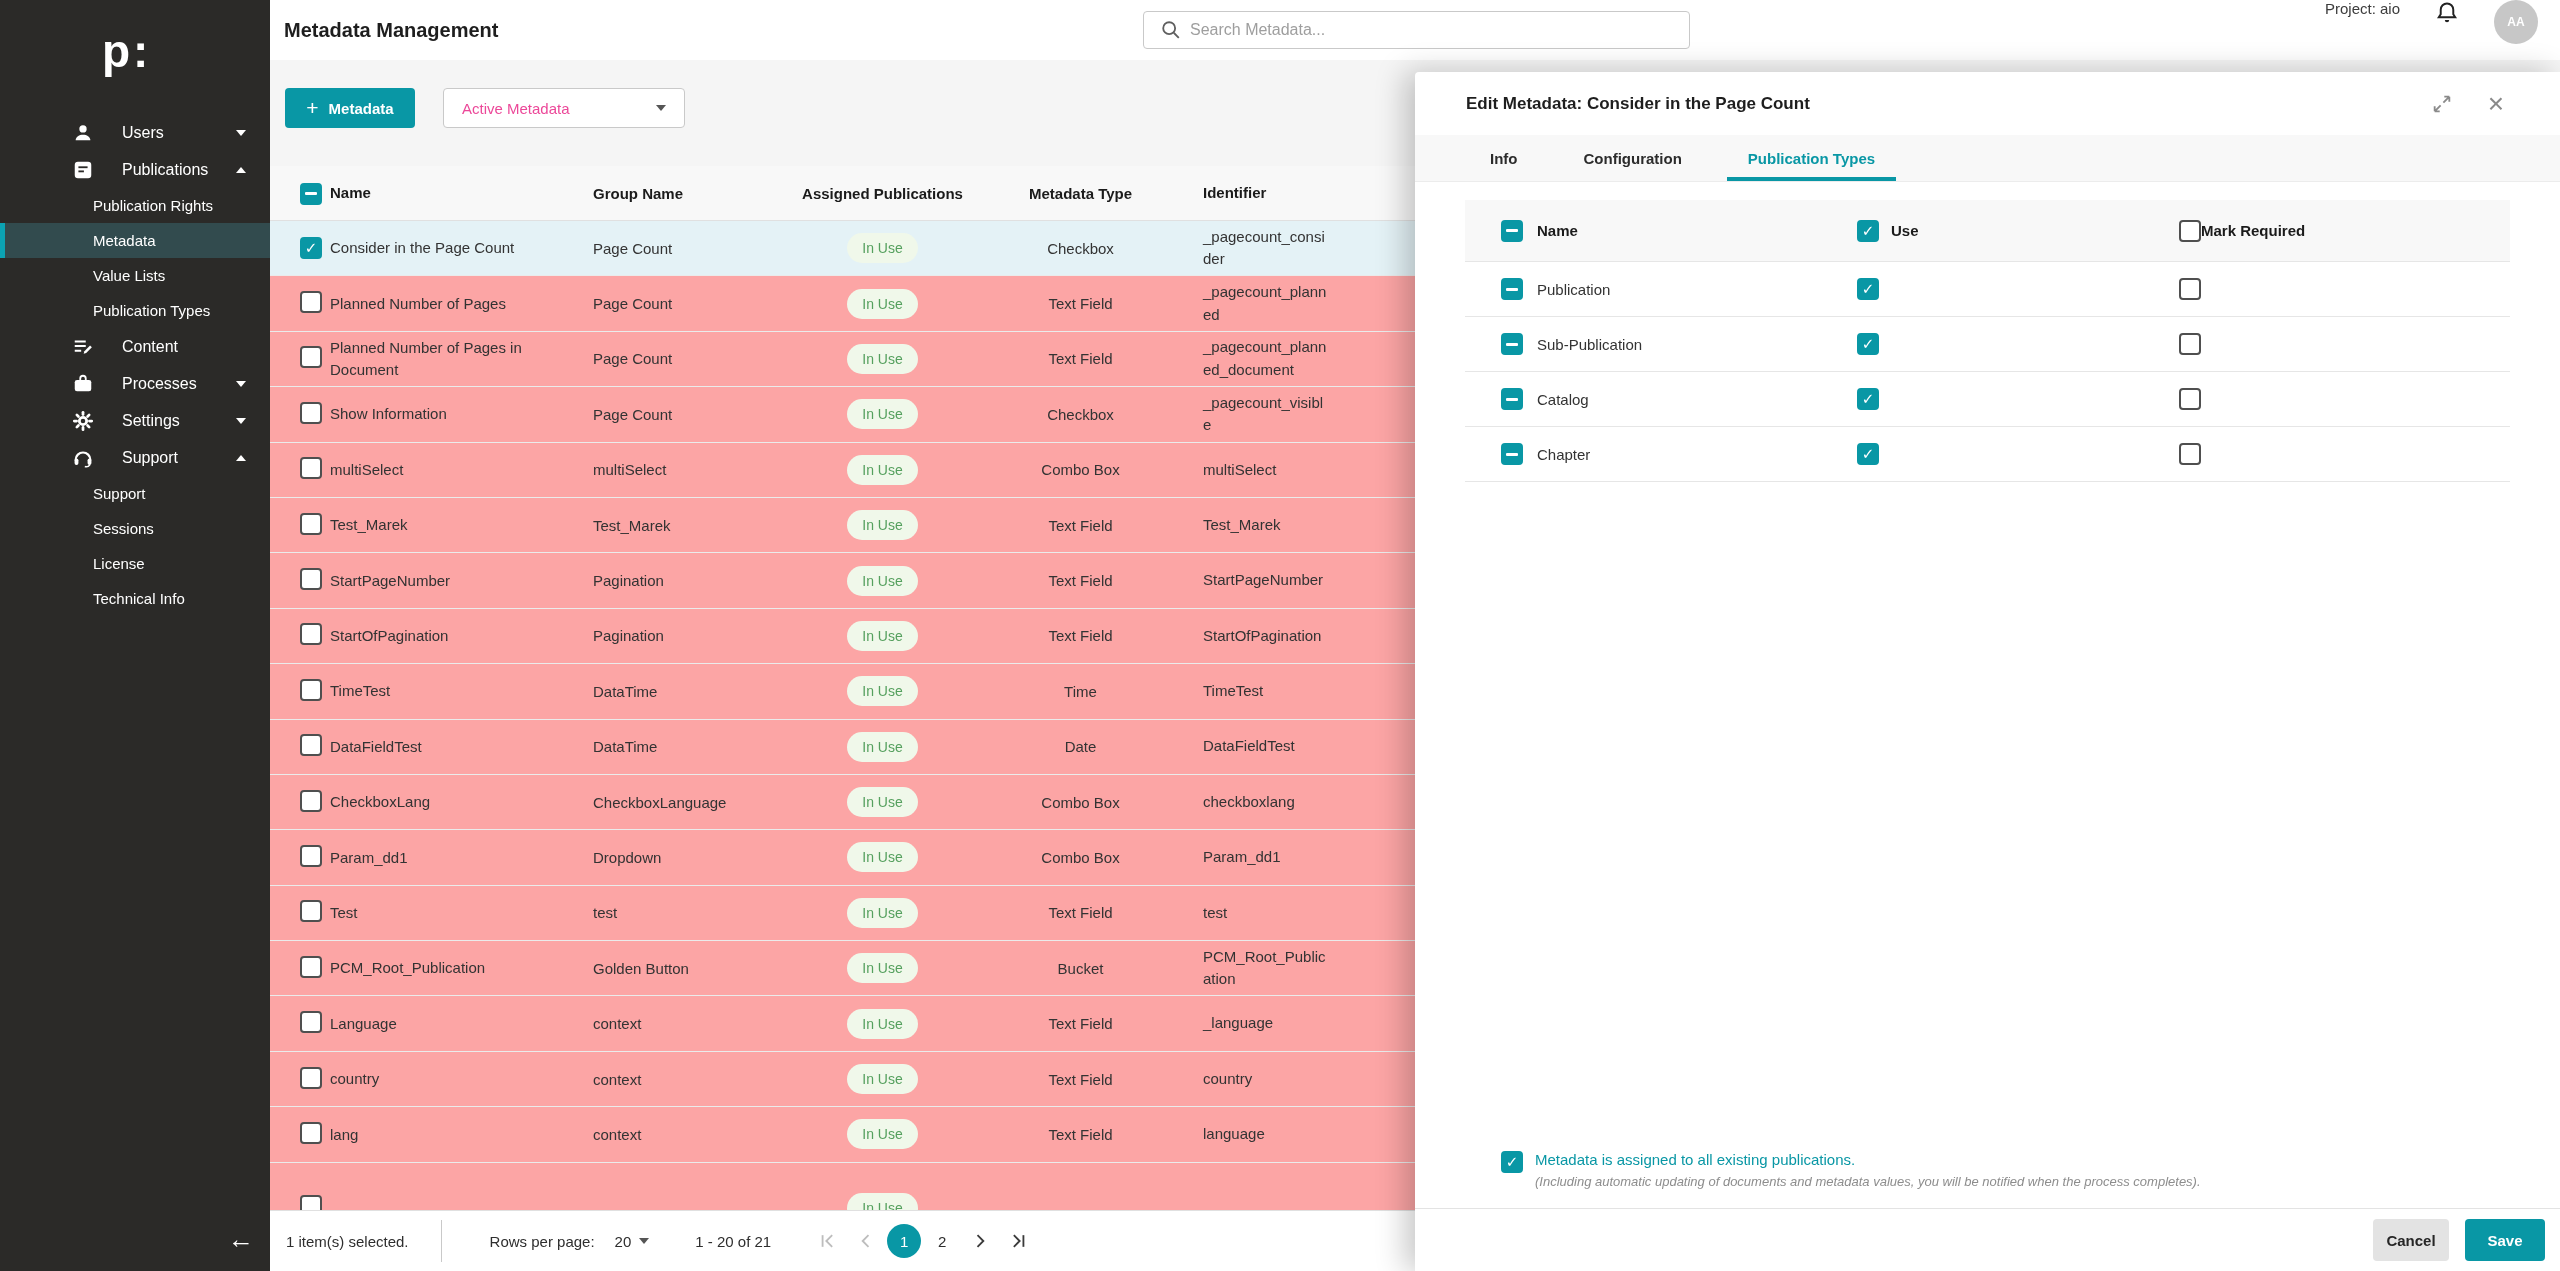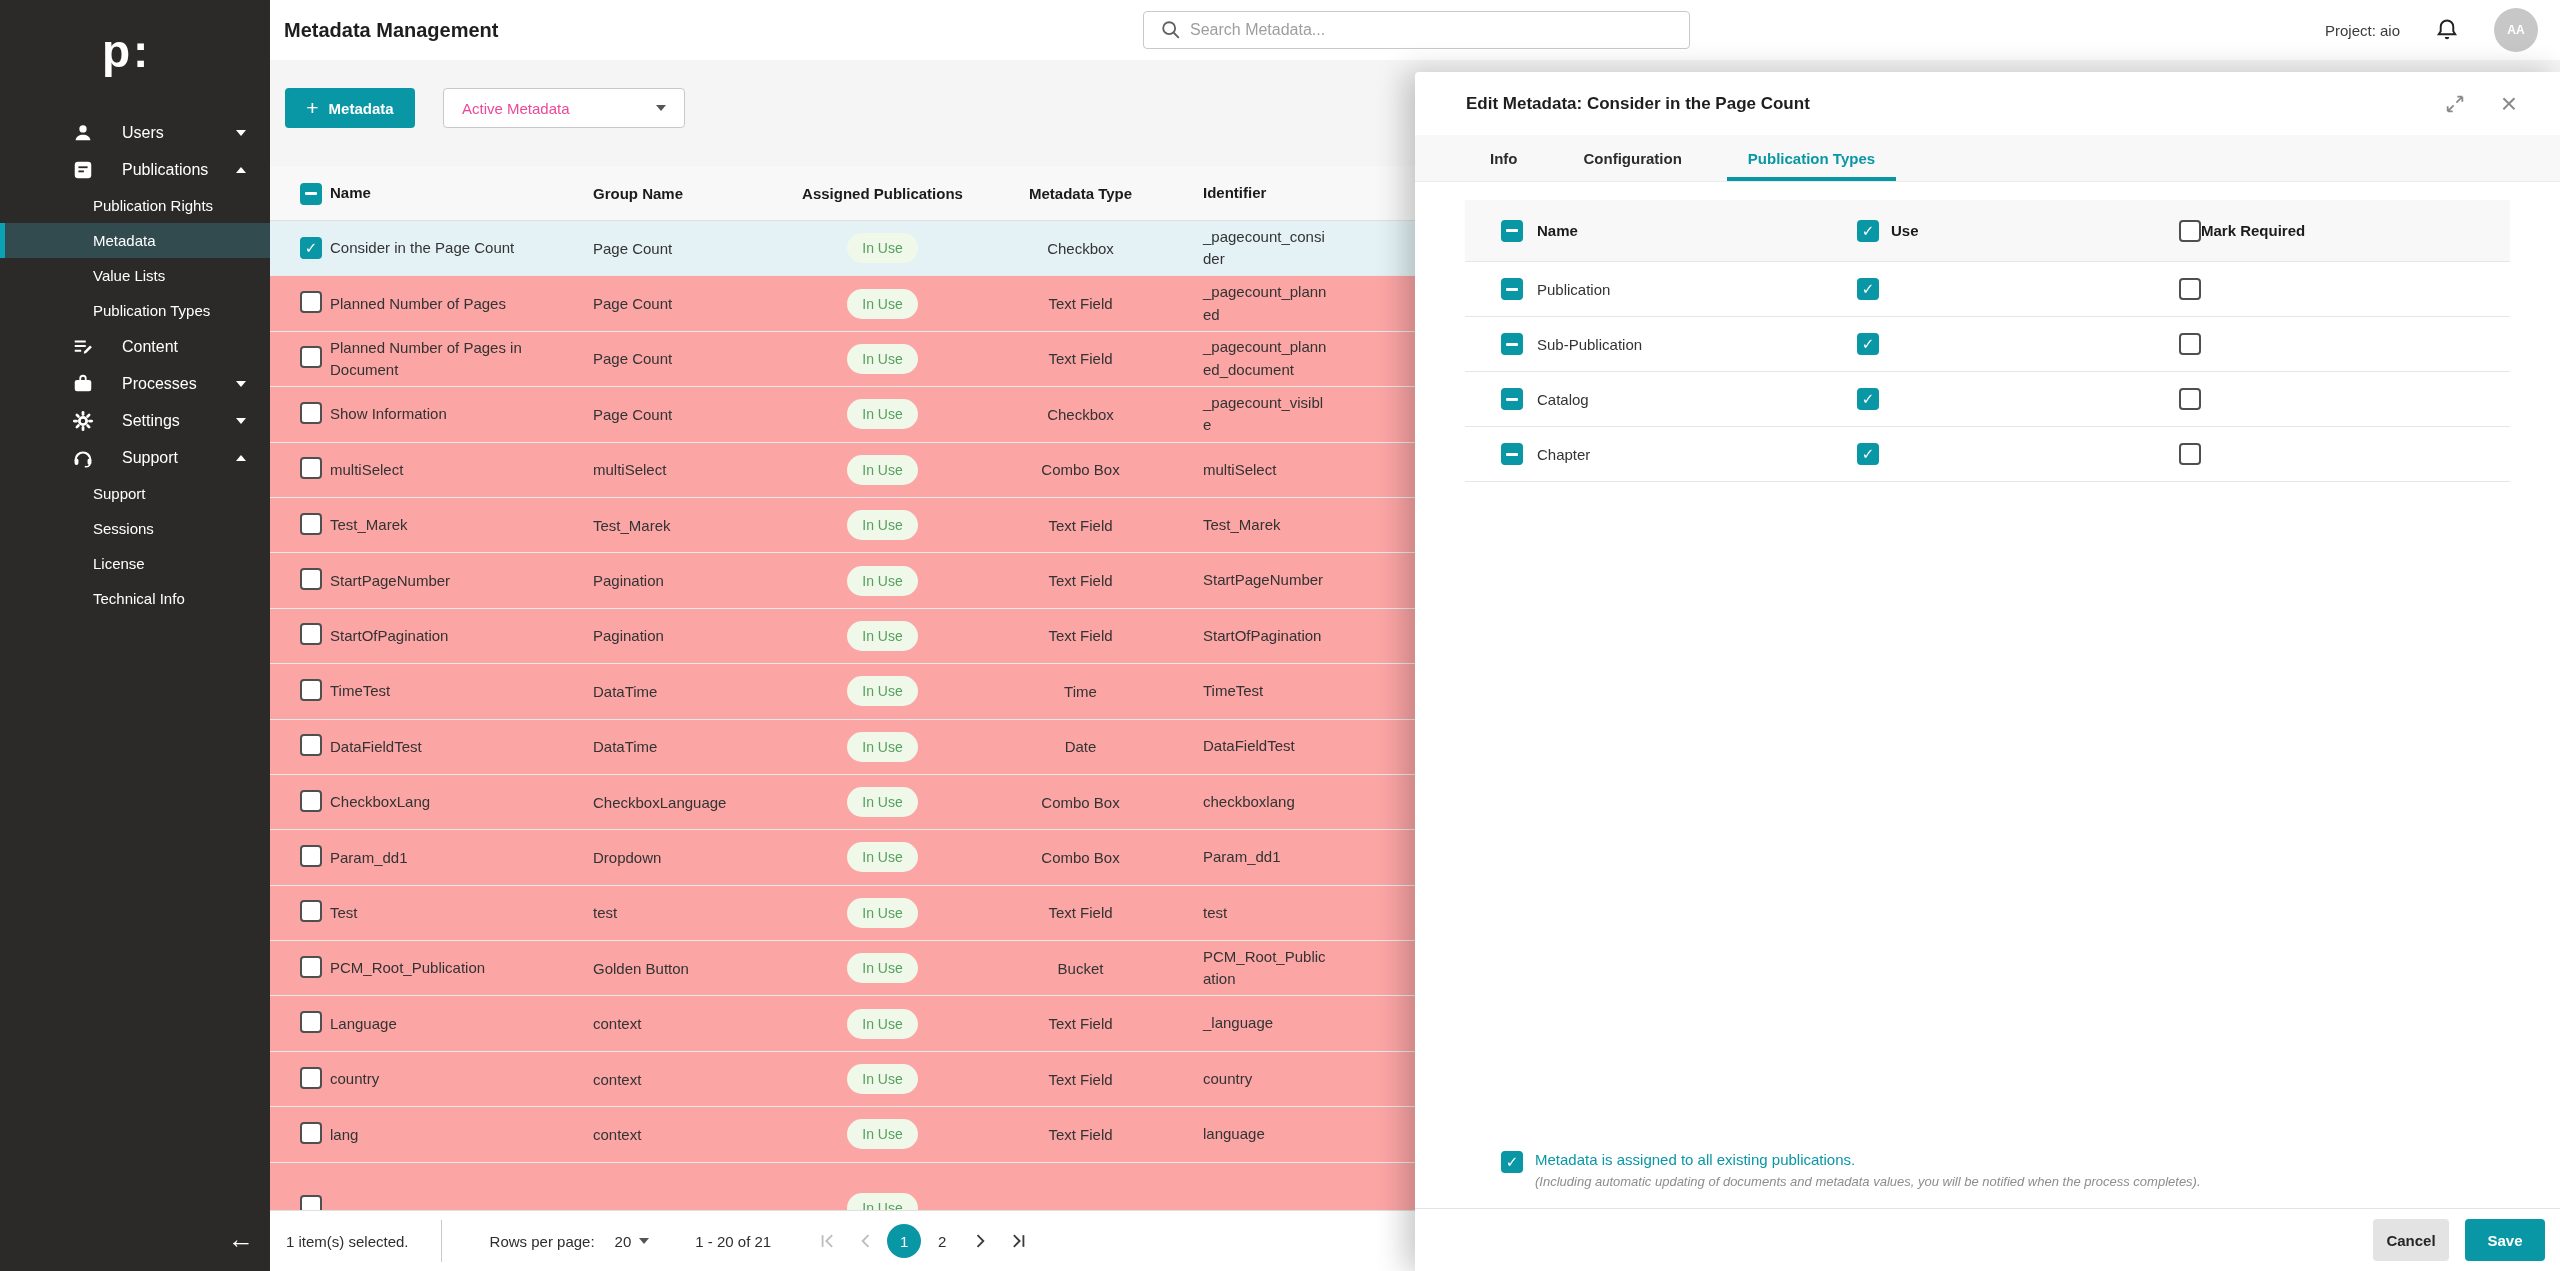--- a/index.html
+++ b/index.html
@@ -30,21 +30,21 @@
     background:#fff; z-index:5; }
   .page-title { position:absolute; left:14px; top:19px; font-size:20px;
     font-weight:bold; color:#1e1e1e; }
   .searchbox { position:absolute; left:873px; top:11px; width:547px; height:38px;
     border:1px solid #c9c9c9; border-radius:4px; background:#fff;
     display:flex; align-items:center; padding-left:16px; }
   .searchbox input { border:none; outline:none; margin-left:8px; width:460px;
     font-size:16px; color:#444; font-family:inherit; }
   .searchbox input::placeholder { color:#9e9e9e; }
   .topbar-right { position:absolute; right:22px; top:0; height:60px;
-    display:flex; align-items:center; gap:34px; }
+    display:flex; gap:34px; }
   .project-label { font-size:15px; color:#3c3c3c; }
   .avatar { width:44px; height:44px; border-radius:50%; background:#c7c7c7;
     color:#fff; font-weight:bold; font-size:12px; display:flex;
     align-items:center; justify-content:center; }
 
   
   .content { position:absolute; left:270px; top:60px; width:2290px; height:1150px;
     background:#f5f5f5; }
   .toolbar { position:absolute; left:15px; top:28px; display:flex; gap:28px; }
   .btn-add { width:130px; height:40px; background:#0997a5; color:#fff; border:none;
@@ -105,21 +105,21 @@
   .pg-btn.arrow { color:#3a3a3a; }
   .pg-num { width:34px; height:34px; border-radius:50%; display:flex;
     align-items:center; justify-content:center; cursor:pointer; }
   .pg-num.current { background:#0997a5; color:#fff; }
 
   
   .drawer { position:absolute; left:1415px; top:72px; width:1145px; height:1199px;
     background:#fff; z-index:20; box-shadow:-10px 0 30px rgba(0,0,0,.22);
     border-top-left-radius:4px; }
   .drawer-header { height:63px; display:flex; align-items:center;
-    padding:0 38px 0 51px; }
+    padding:0 51px 0 51px; }
   .drawer-title { flex:1; font-size:17px; font-weight:bold; color:#1e1e1e; }
   .icon-btn { width:26px; height:26px; display:flex; align-items:center;
     justify-content:center; color:#8a8a8a; cursor:pointer; margin-left:28px; }
   .icon-btn.close { font-size:28px; line-height:1; }
   .tabbar { height:47px; background:#f8f8f8; display:flex; align-items:stretch;
     padding-left:30px; border-bottom:1px solid #ececec; }
   .tab { position:relative; padding:0 21px; display:flex; align-items:center;
     font-size:15px; font-weight:bold; color:#2c2c2c; cursor:pointer; margin-left:24px; }
   .tab.active { color:#0997a5; }
   .tab.active::after { content:""; position:absolute; left:0; right:0; bottom:0;

